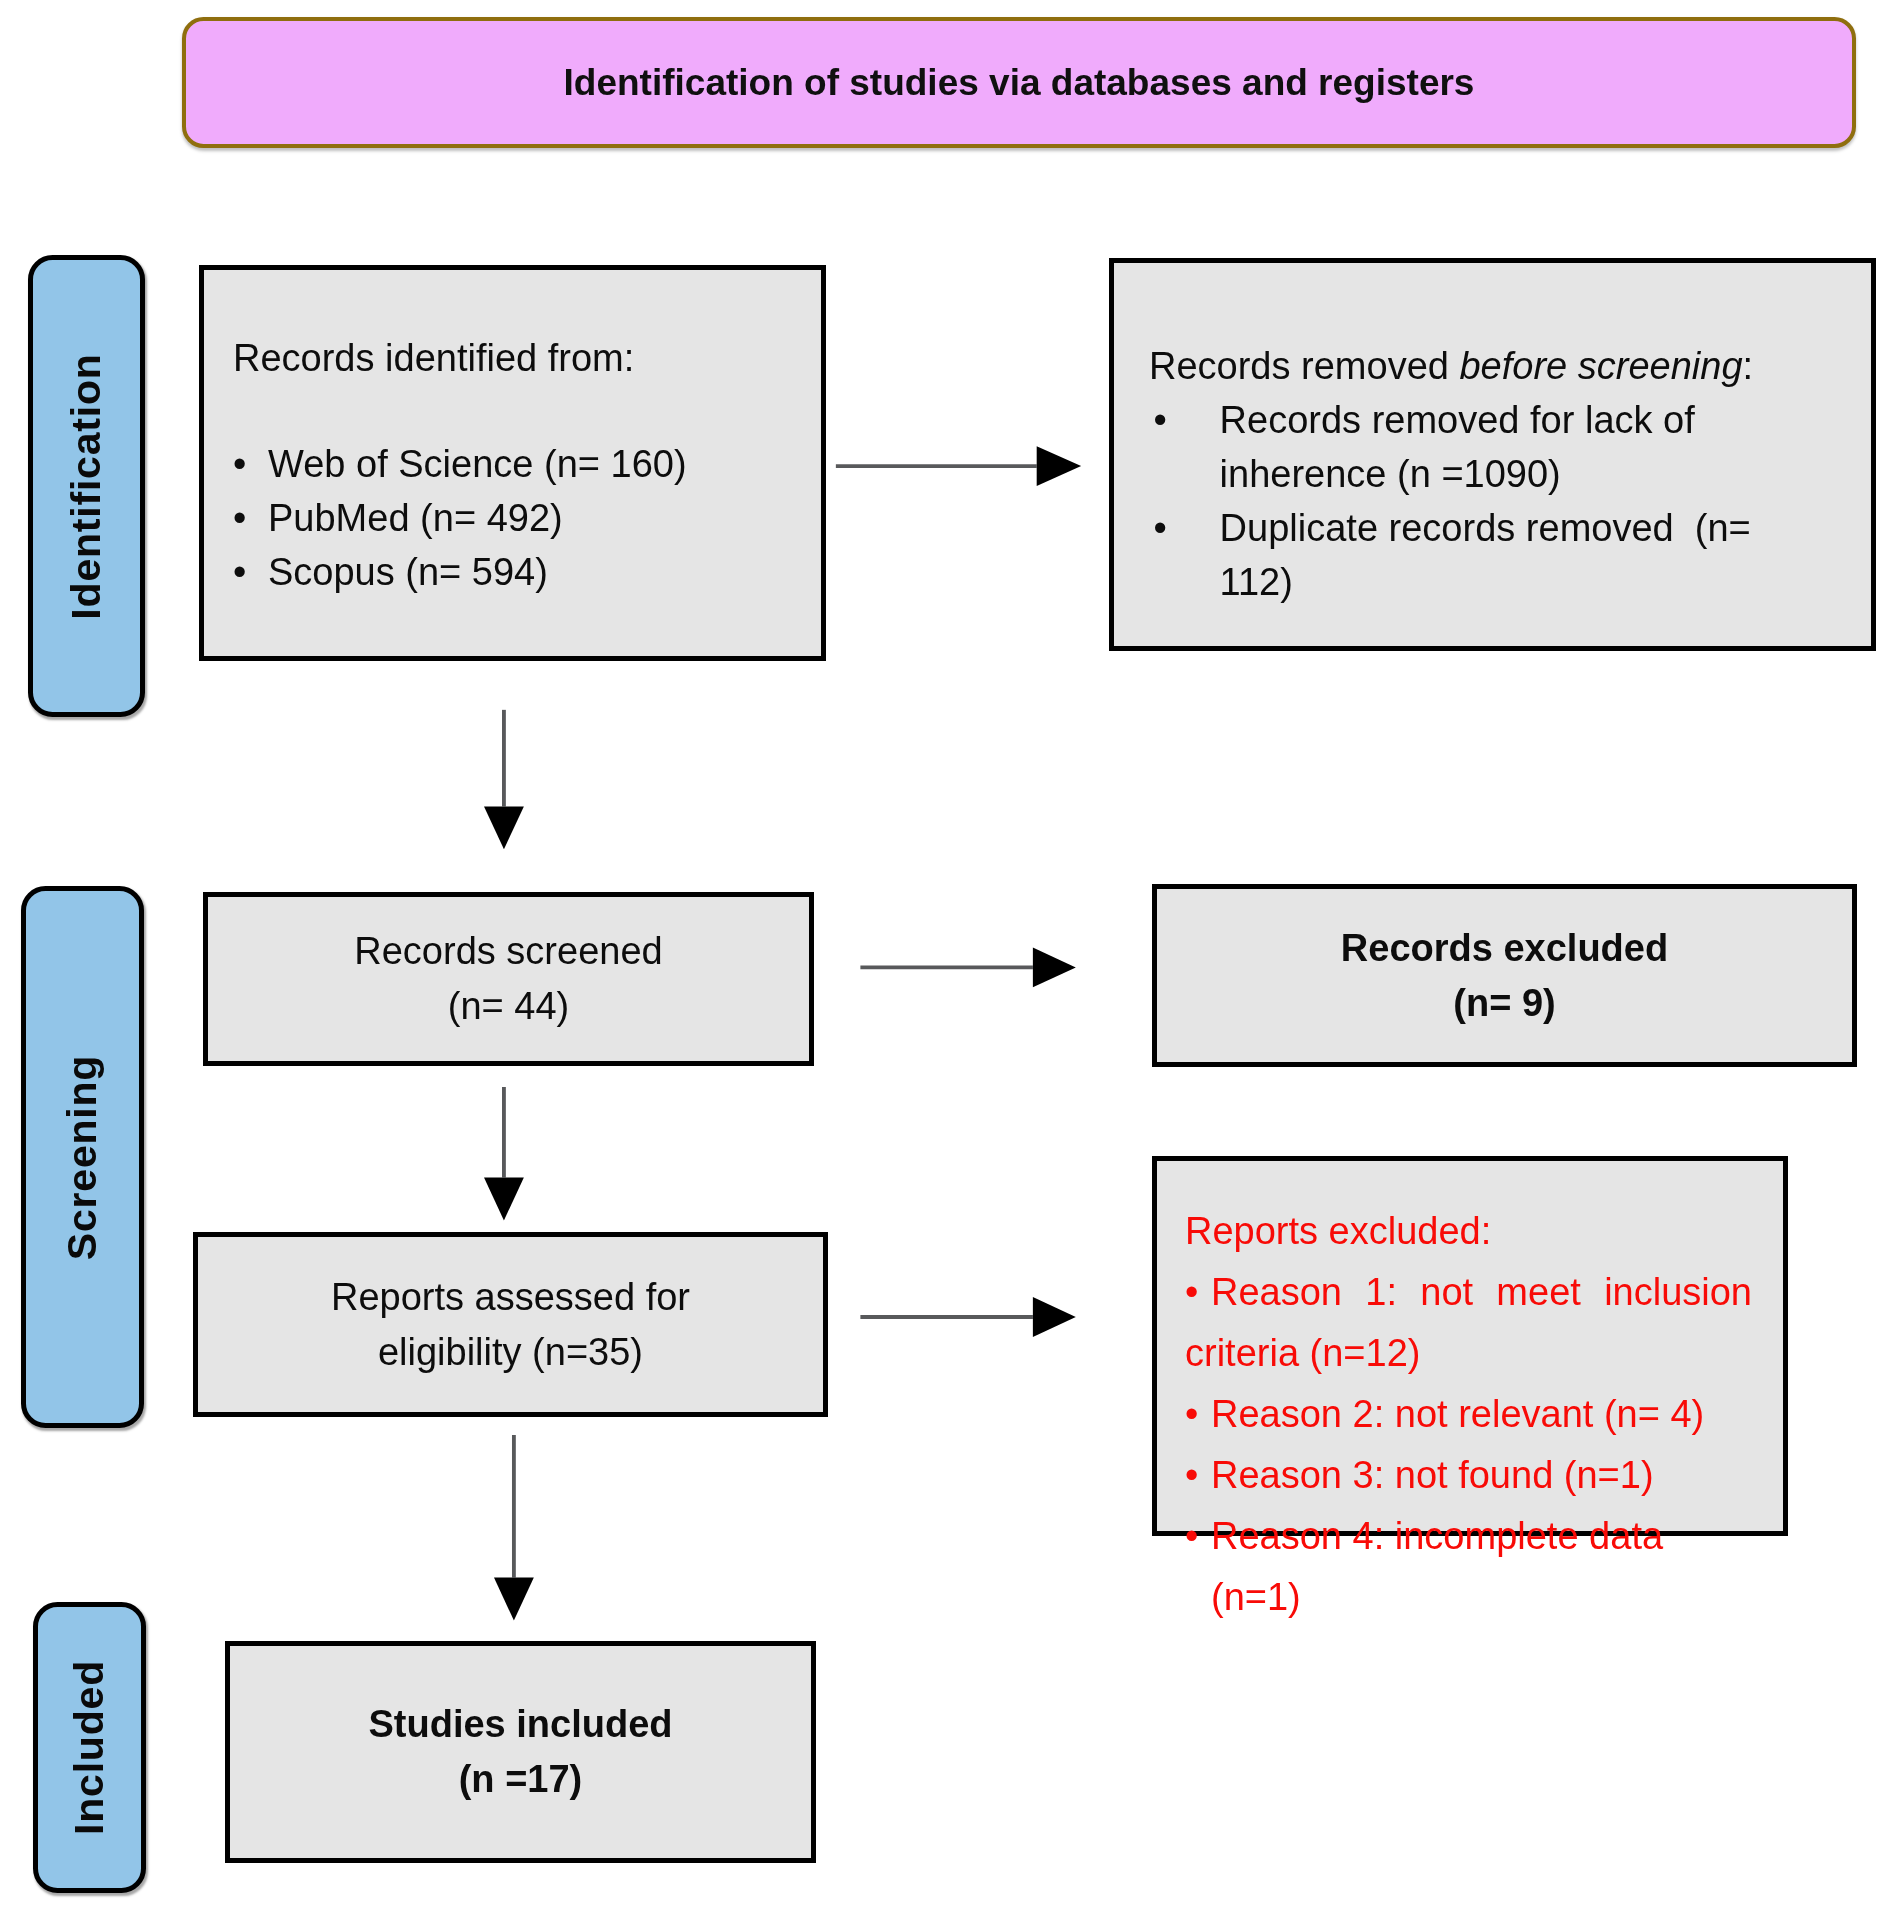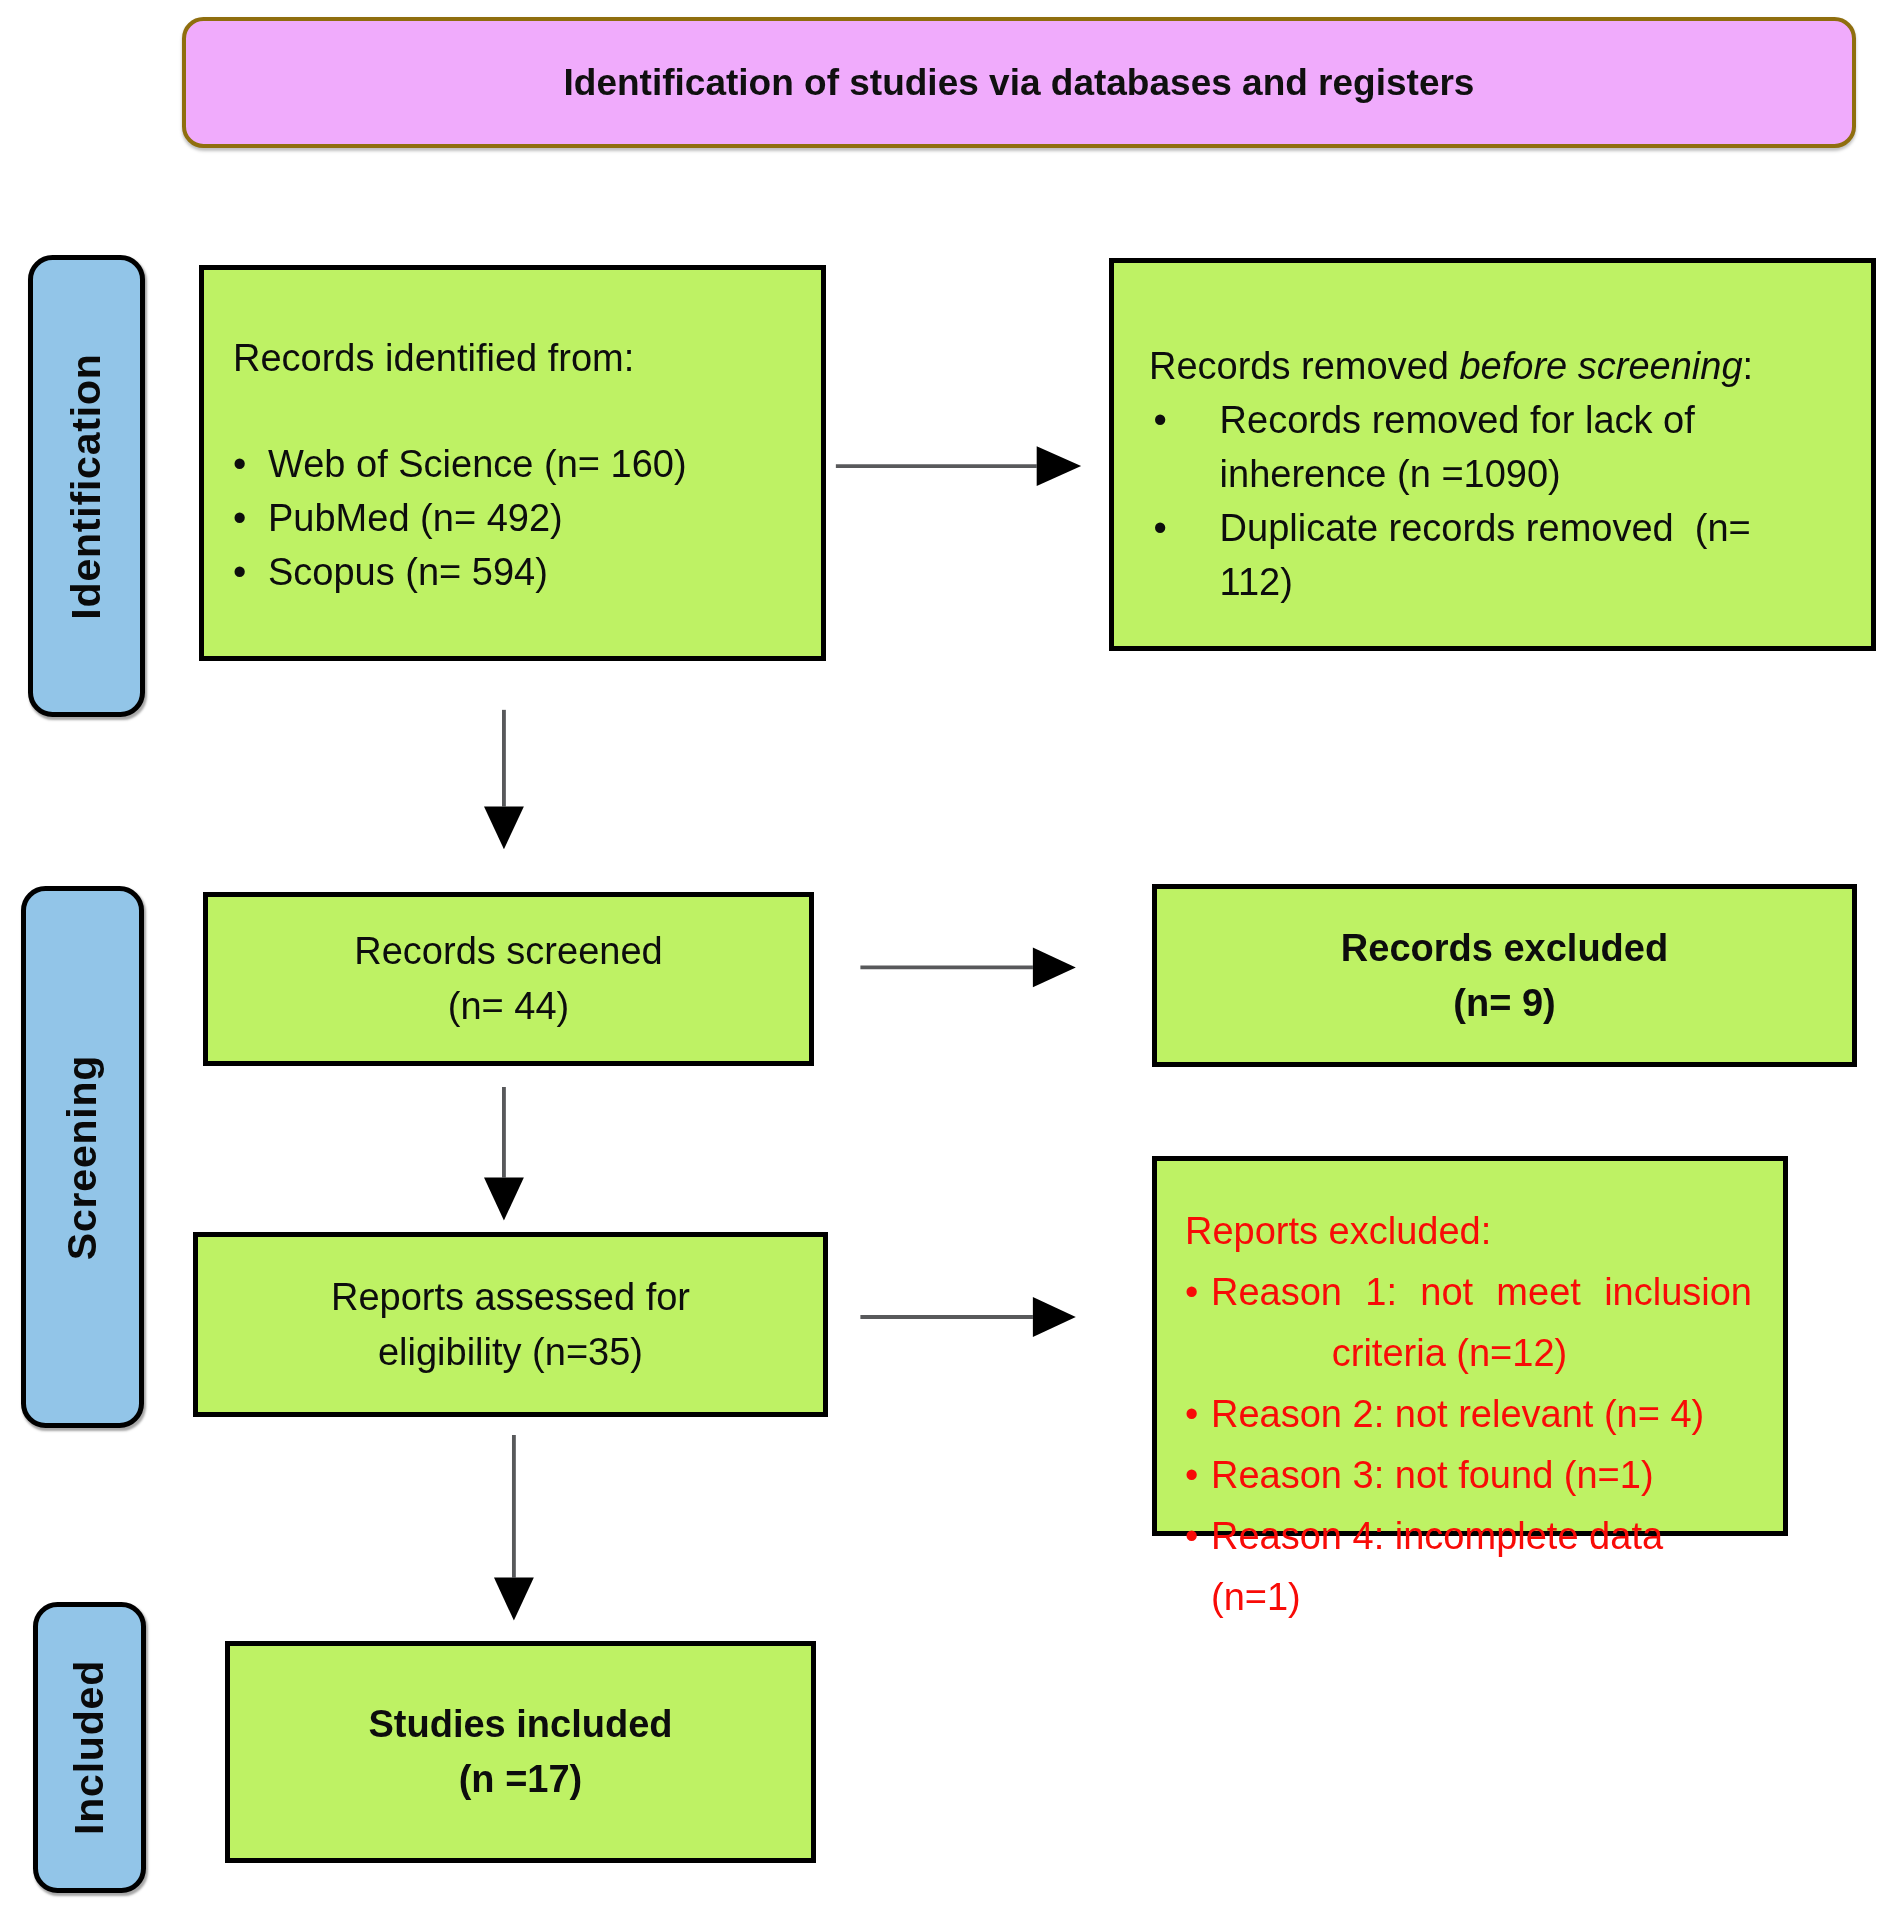--- a/index.html
+++ b/index.html
@@ -37,21 +37,21 @@
     white-space:nowrap;
     font-size:41px;font-weight:bold;color:#0a0a0a;
     letter-spacing:0.8px;
   }
   .stage-identification{left:28px;top:255px;width:117px;height:462px;}
   .stage-screening{left:21px;top:886px;width:123px;height:542px;}
   .stage-included{left:33px;top:1602px;width:113px;height:291px;}
 
   
   .fbox{
-    background:#bef264;
+    background:#e5e5e5;
     border:5.4px solid #000;
     font-size:38px;
     line-height:54px;
   }
   .box-identified{left:199px;top:265px;width:627px;height:396px;padding:61px 15.3px 0 29px;}
   .box-removed{left:1109px;top:258px;width:767px;height:393px;padding:76px 31px 0 35px;}
   .box-screened{left:203px;top:892px;width:611px;height:174px;}
   .box-records-excluded{left:1152px;top:884px;width:705px;height:183px;font-weight:bold;}
   .box-assessed{left:193px;top:1232px;width:635px;height:185px;}
   .box-reports-excluded{left:1152px;top:1156px;width:636px;height:380px;padding:40px 31px 0 28px;line-height:61px;color:#F80B07;}
@@ -67,21 +67,21 @@
   .bul{display:flex;}
   .bul .mark{flex:0 0 35px;}
   .bul .body{flex:1;}
   .box-removed .bul .mark{flex:0 0 66px;padding-left:4.6px;}
 
   .rx-title{margin-bottom:0;}
   .rx-bul{display:flex;}
   .rx-bul .mark{flex:0 0 26px;}
   .rx-bul .body{flex:1;}
   .rx-justify{text-align:justify;text-align-last:justify;}
-  .rx-right{text-align:center;padding-right:38px;}
+  .rx-right{text-align:left;padding-right:38px;}
 
   svg.arrows{left:0;top:0;width:1904px;height:1931px;pointer-events:none;}
 </style>
 </head>
 <body>
 
 <div id="canvas">
 
   <svg class="abs arrows" viewBox="0 0 2483 2519" xmlns="http://www.w3.org/2000/svg">
     <g>

